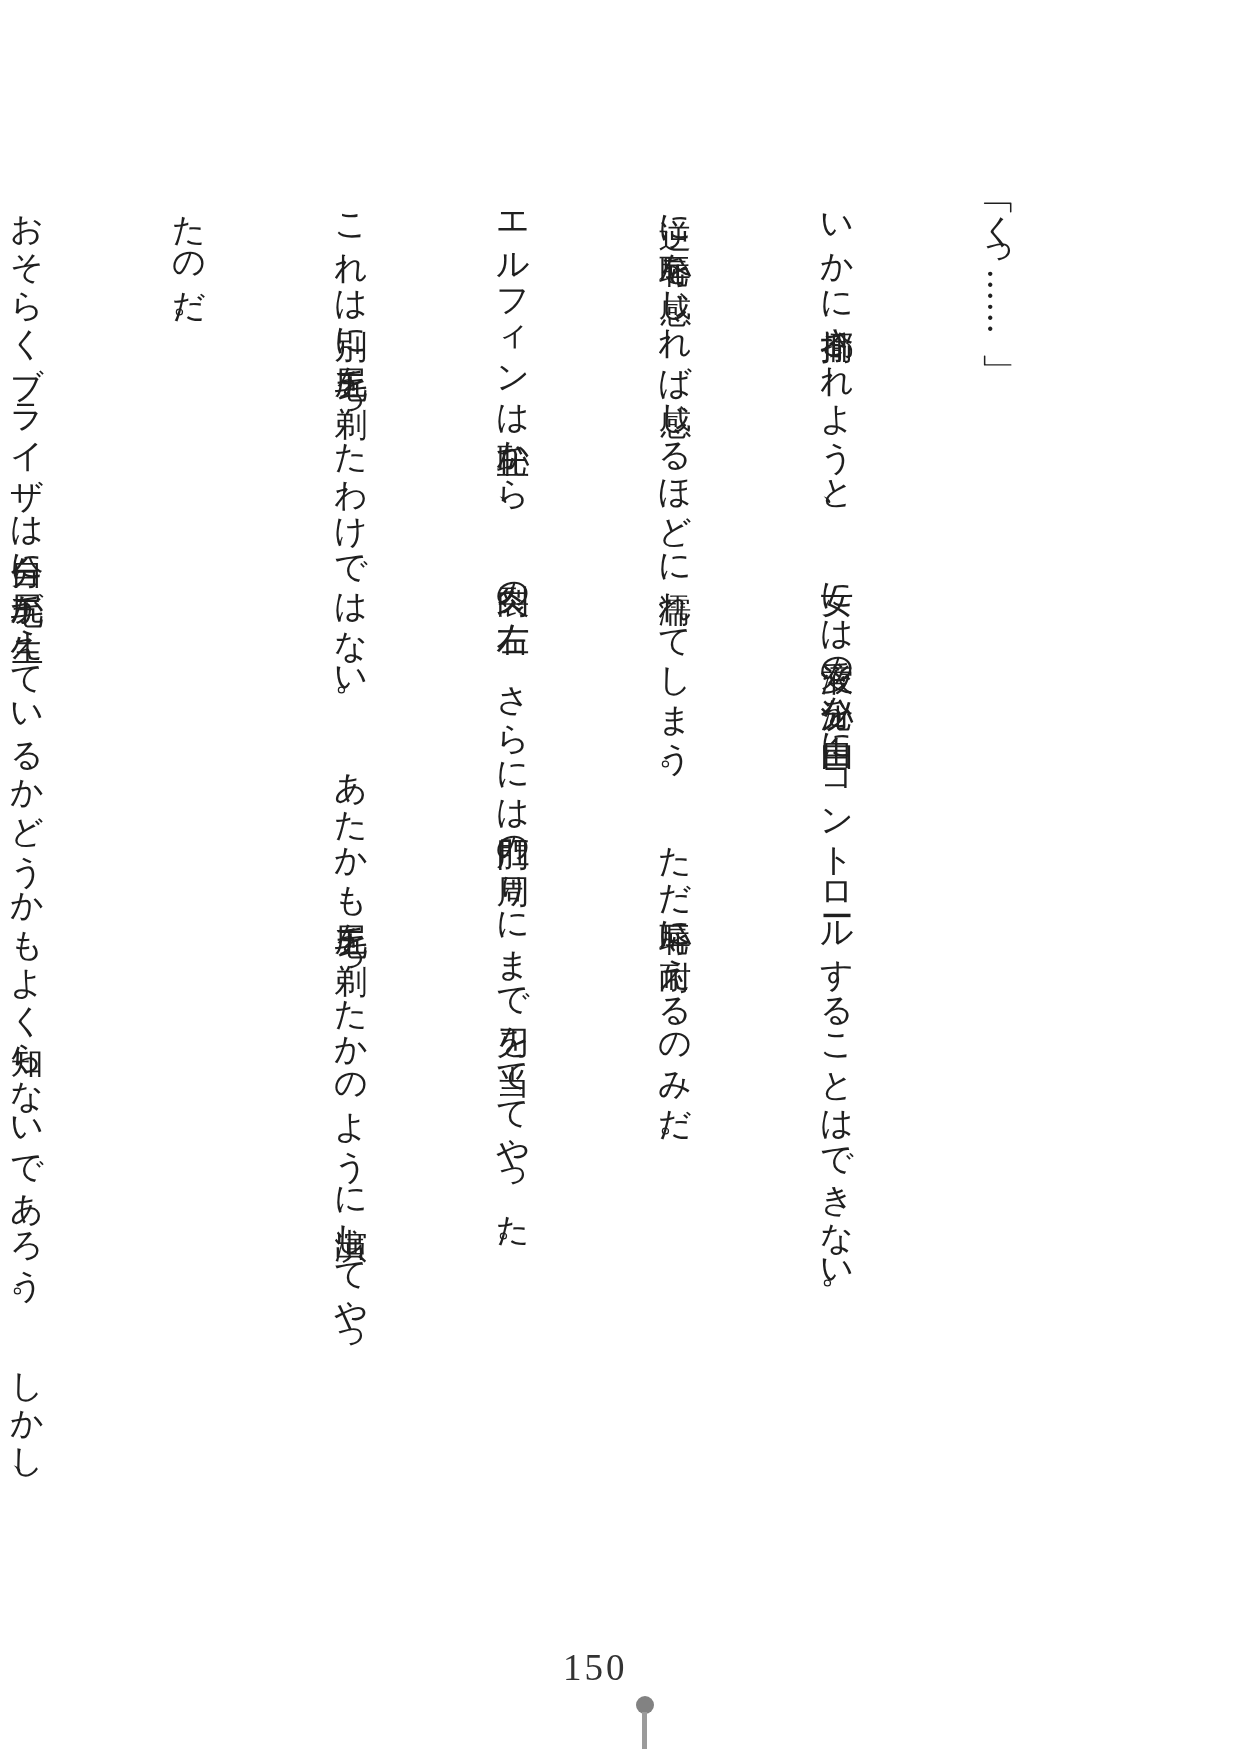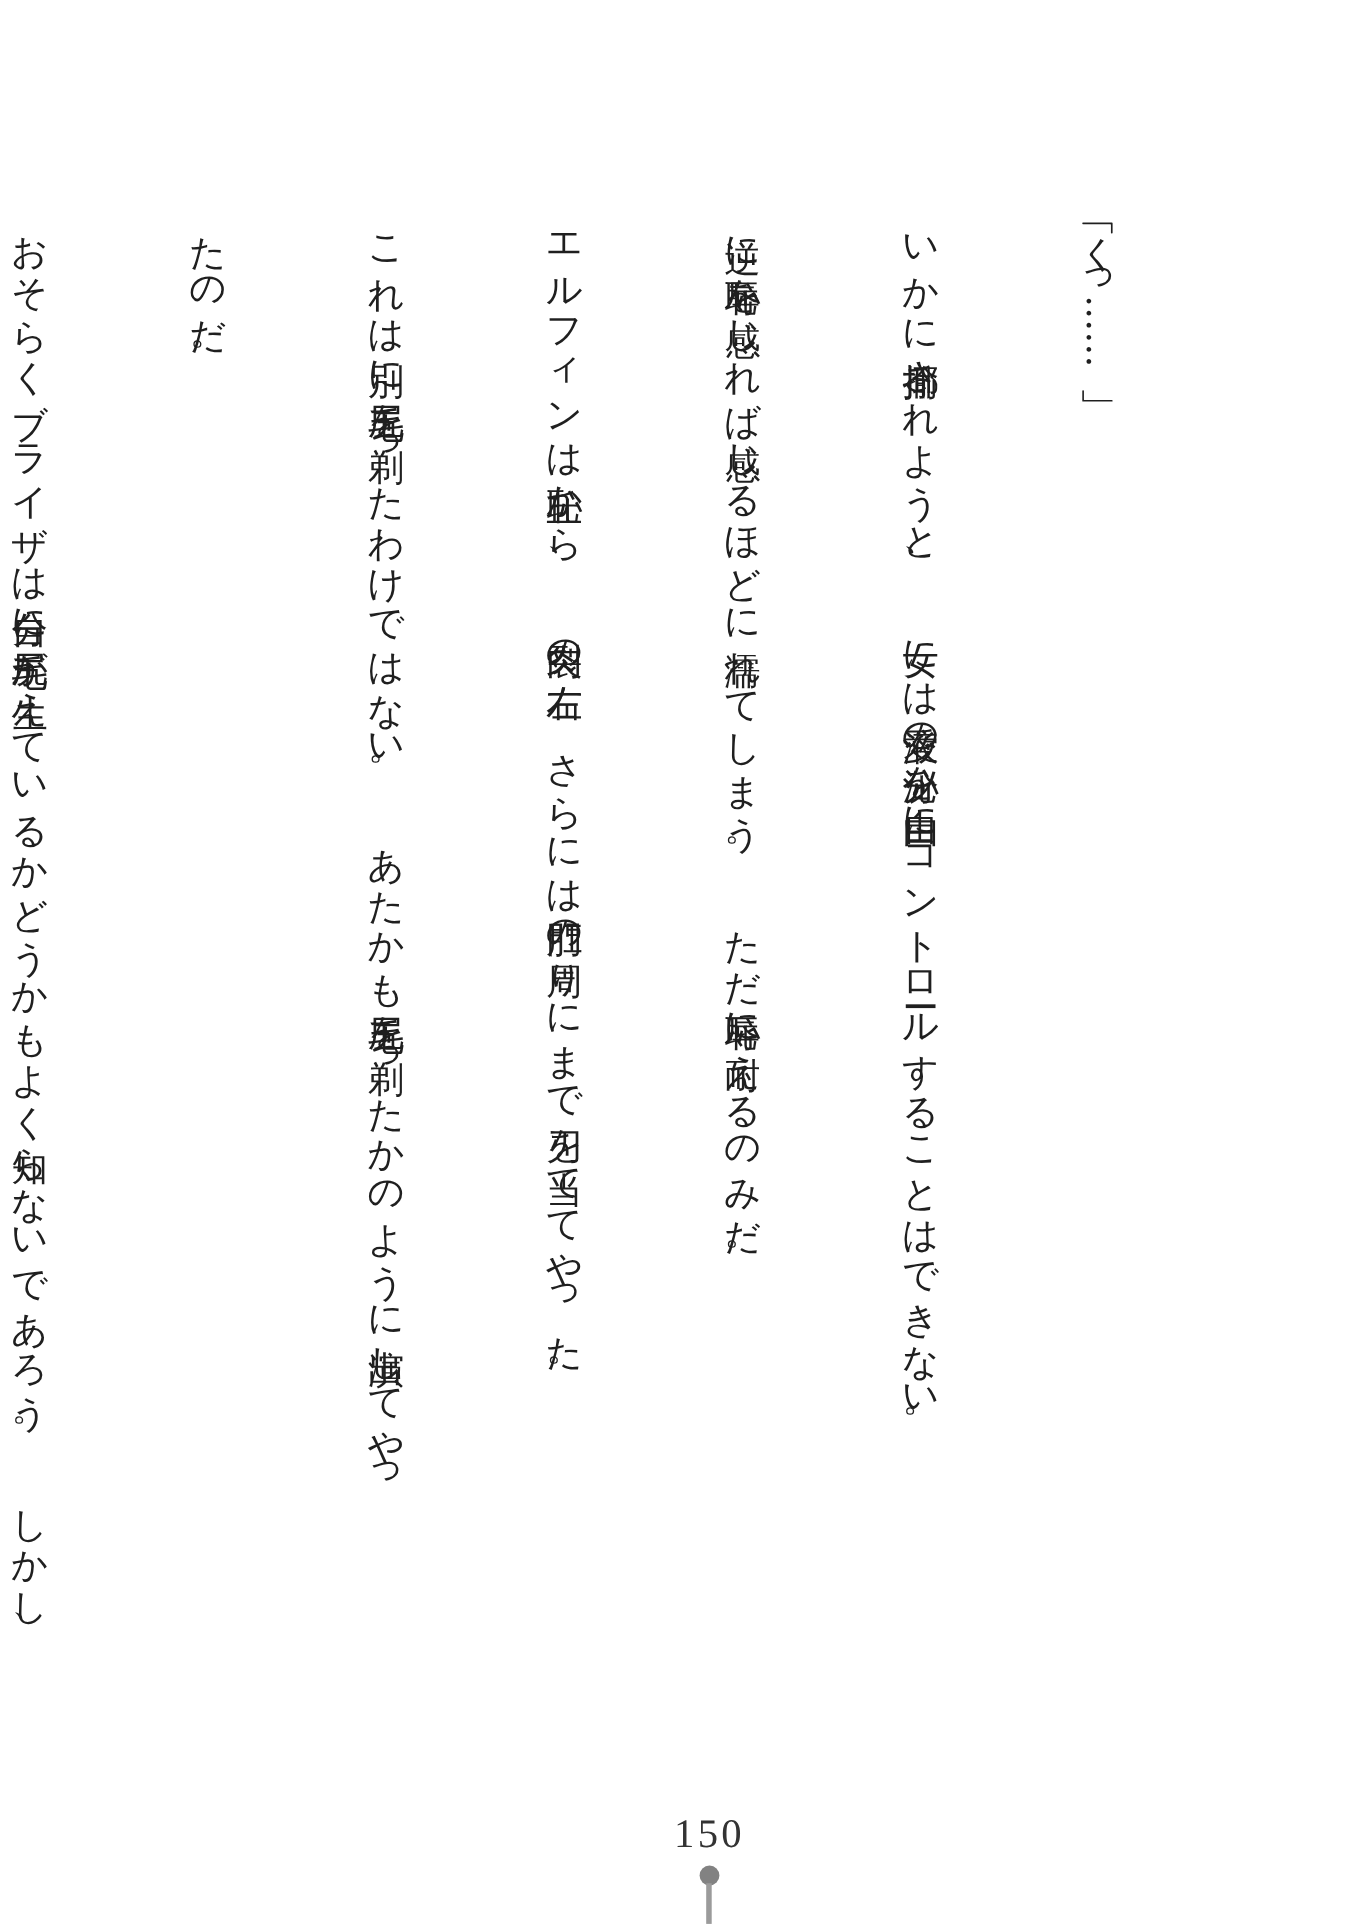--- a/index.html
+++ b/index.html
@@ -28,21 +28,20 @@
   }
   .text-block p {
     margin: 0;
     padding: 0;
   }
   .footer-page-number {
     position: absolute;
     top: 1646px;
     left: 563px;
     width: 164px;
-    text-align: center;
     font-family: "Liberation Serif", serif;
     font-size: 37px;
     font-weight: 400;
     letter-spacing: 3px;
   }
   .footer-marker-circle {
     position: absolute;
     left: 636px;
     top: 1696px;
     width: 18px;

